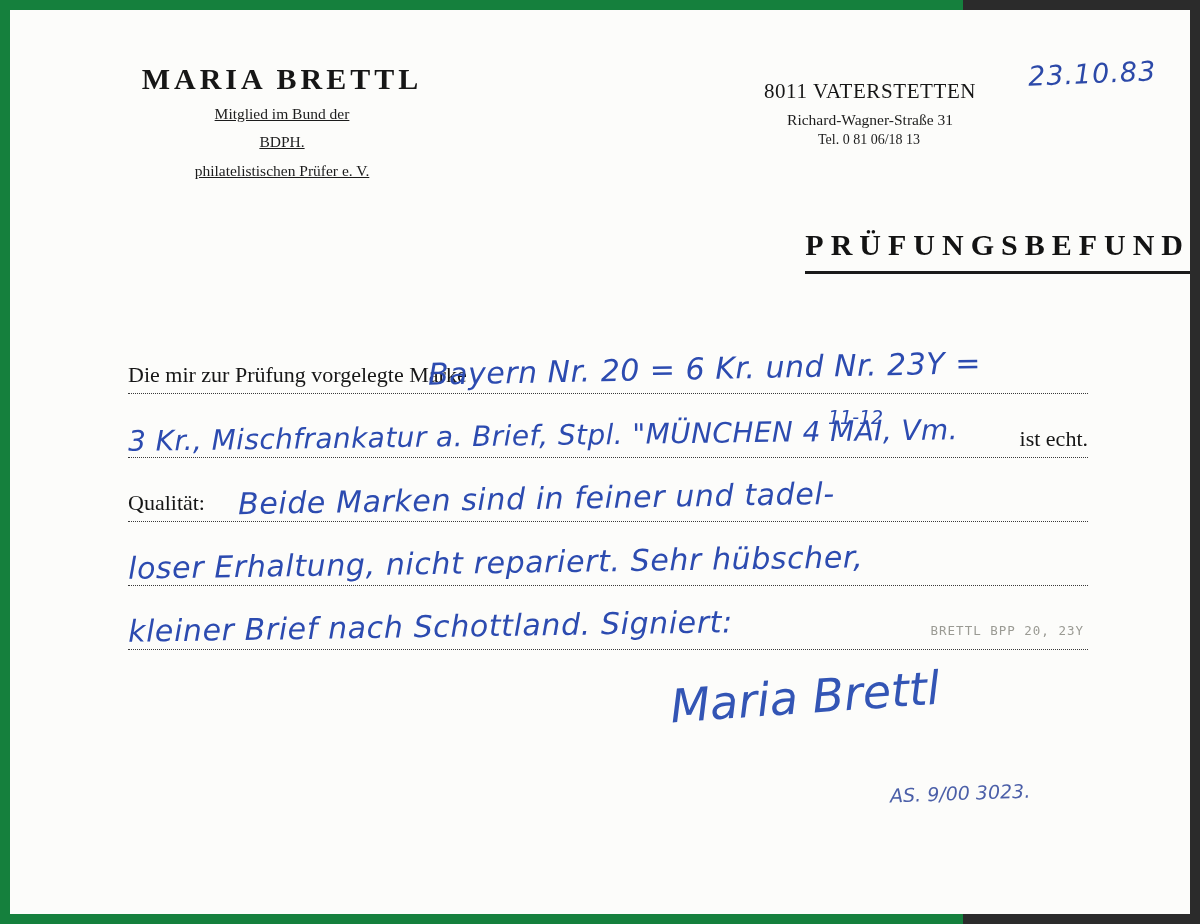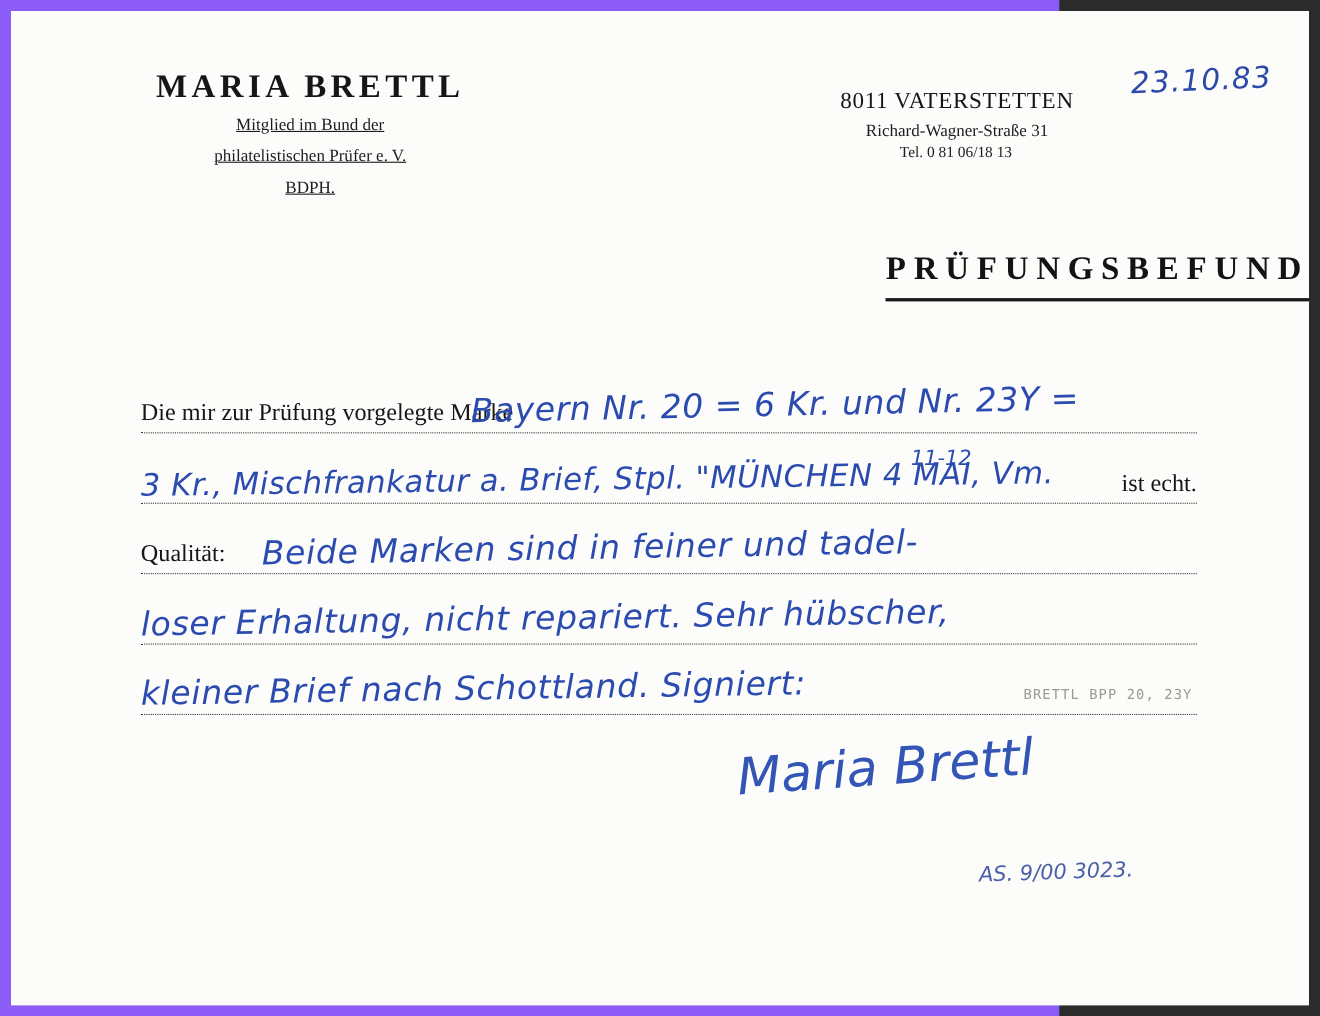--- a/index.html
+++ b/index.html
@@ -11,21 +11,21 @@
     width: 1200px;
     height: 924px;
     overflow: hidden;
     font-family: "Liberation Serif", serif;
   }
 
   .page {
     position: relative;
     width: 963px;
     height: 924px;
-    background: #8b5cf6;
+    background: #15803d;
     box-sizing: border-box;
   }
 
   .paper {
     position: absolute;
     left: 10px;
     top: 10px;
     width: 1180px;
     height: 904px;
     background: #fcfcfa;
@@ -201,22 +201,22 @@
 </style>
 </head>
 <body>
 
 <div class="page">
   <div class="paper">
 
     <div class="hdr-left">
       <div class="hdr-name">MARIA BRETTL</div>
       <div class="hdr-sub">Mitglied im Bund der</div>
+      <div class="hdr-sub">BDPH.</div>
       <div class="hdr-sub">philatelistischen Prüfer e. V.</div>
-      <div class="hdr-sub">BDPH.</div>
     </div>
 
     <div class="hdr-right">
       <div class="hdr-city">8011 VATERSTETTEN</div>
       <div class="hdr-street">Richard-Wagner-Straße 31</div>
       <div class="hdr-tel">Tel. 0 81 06/18 13</div>
     </div>
 
     <div class="hw-date">23.10.83</div>
 

